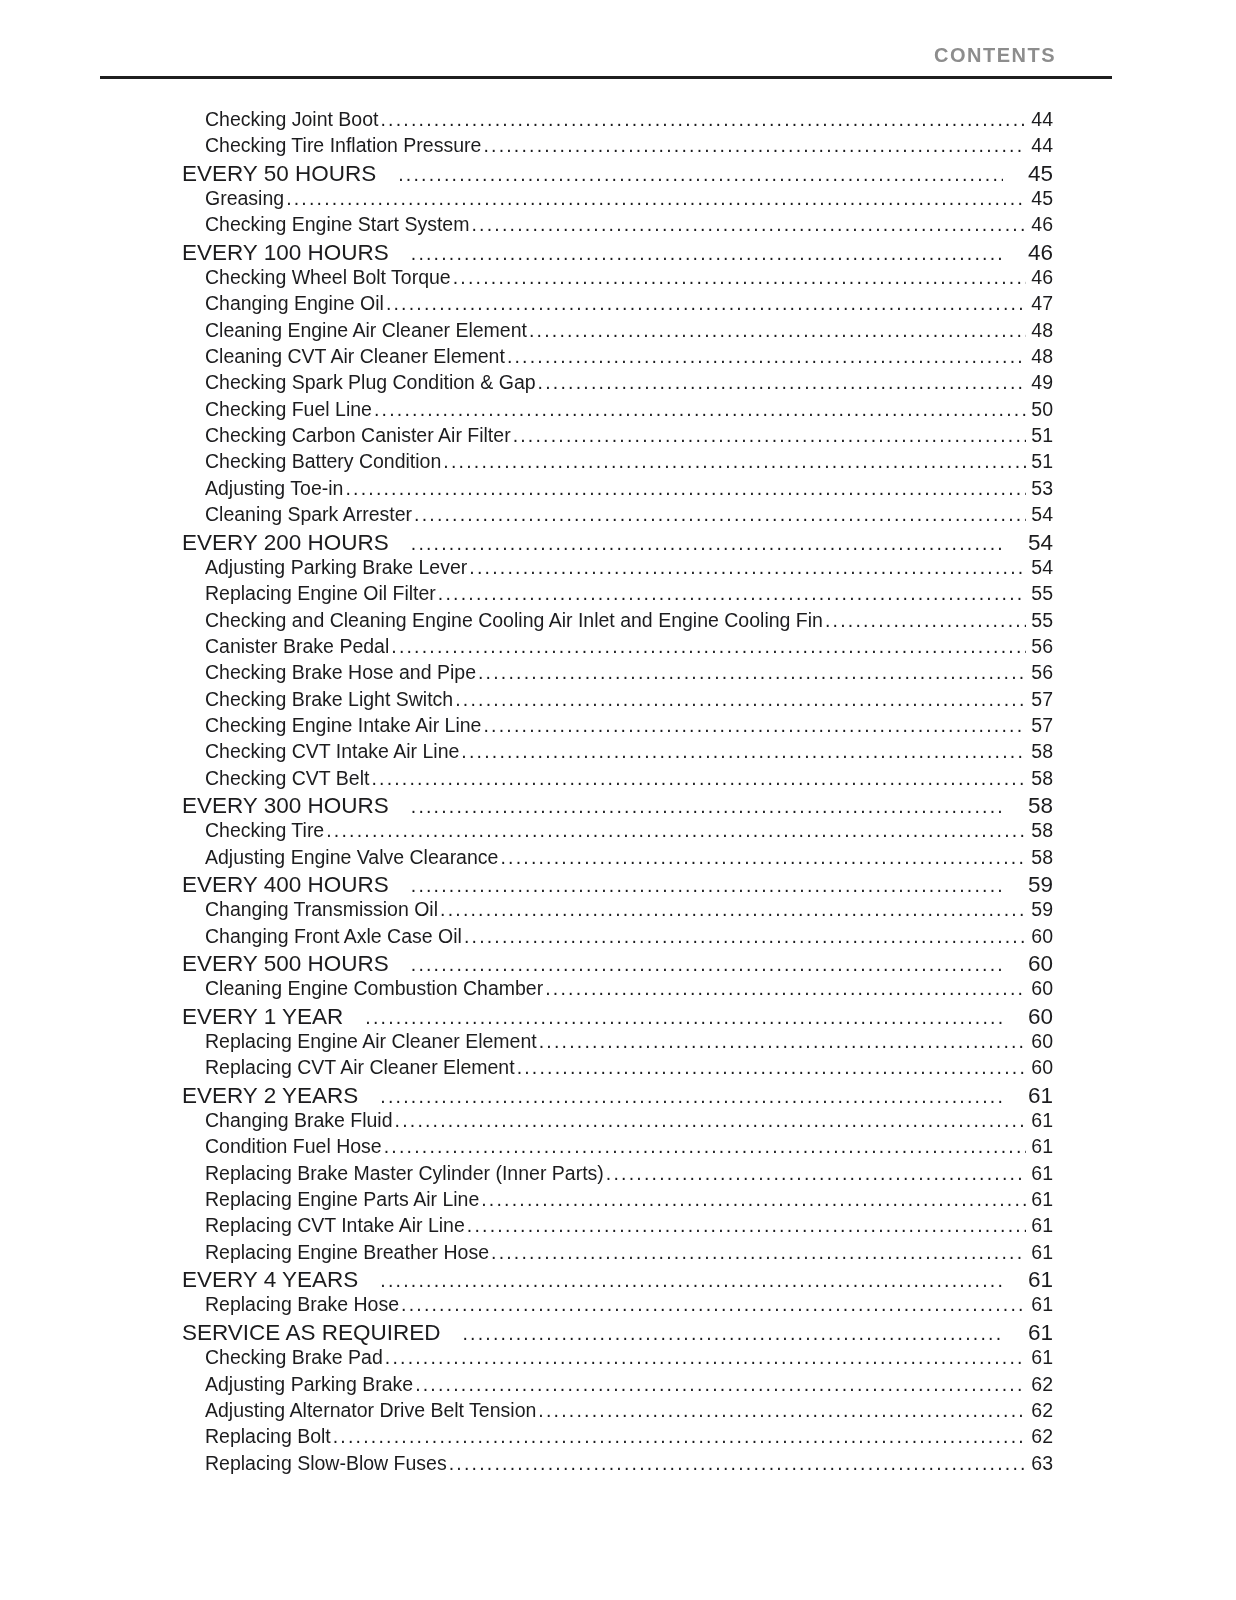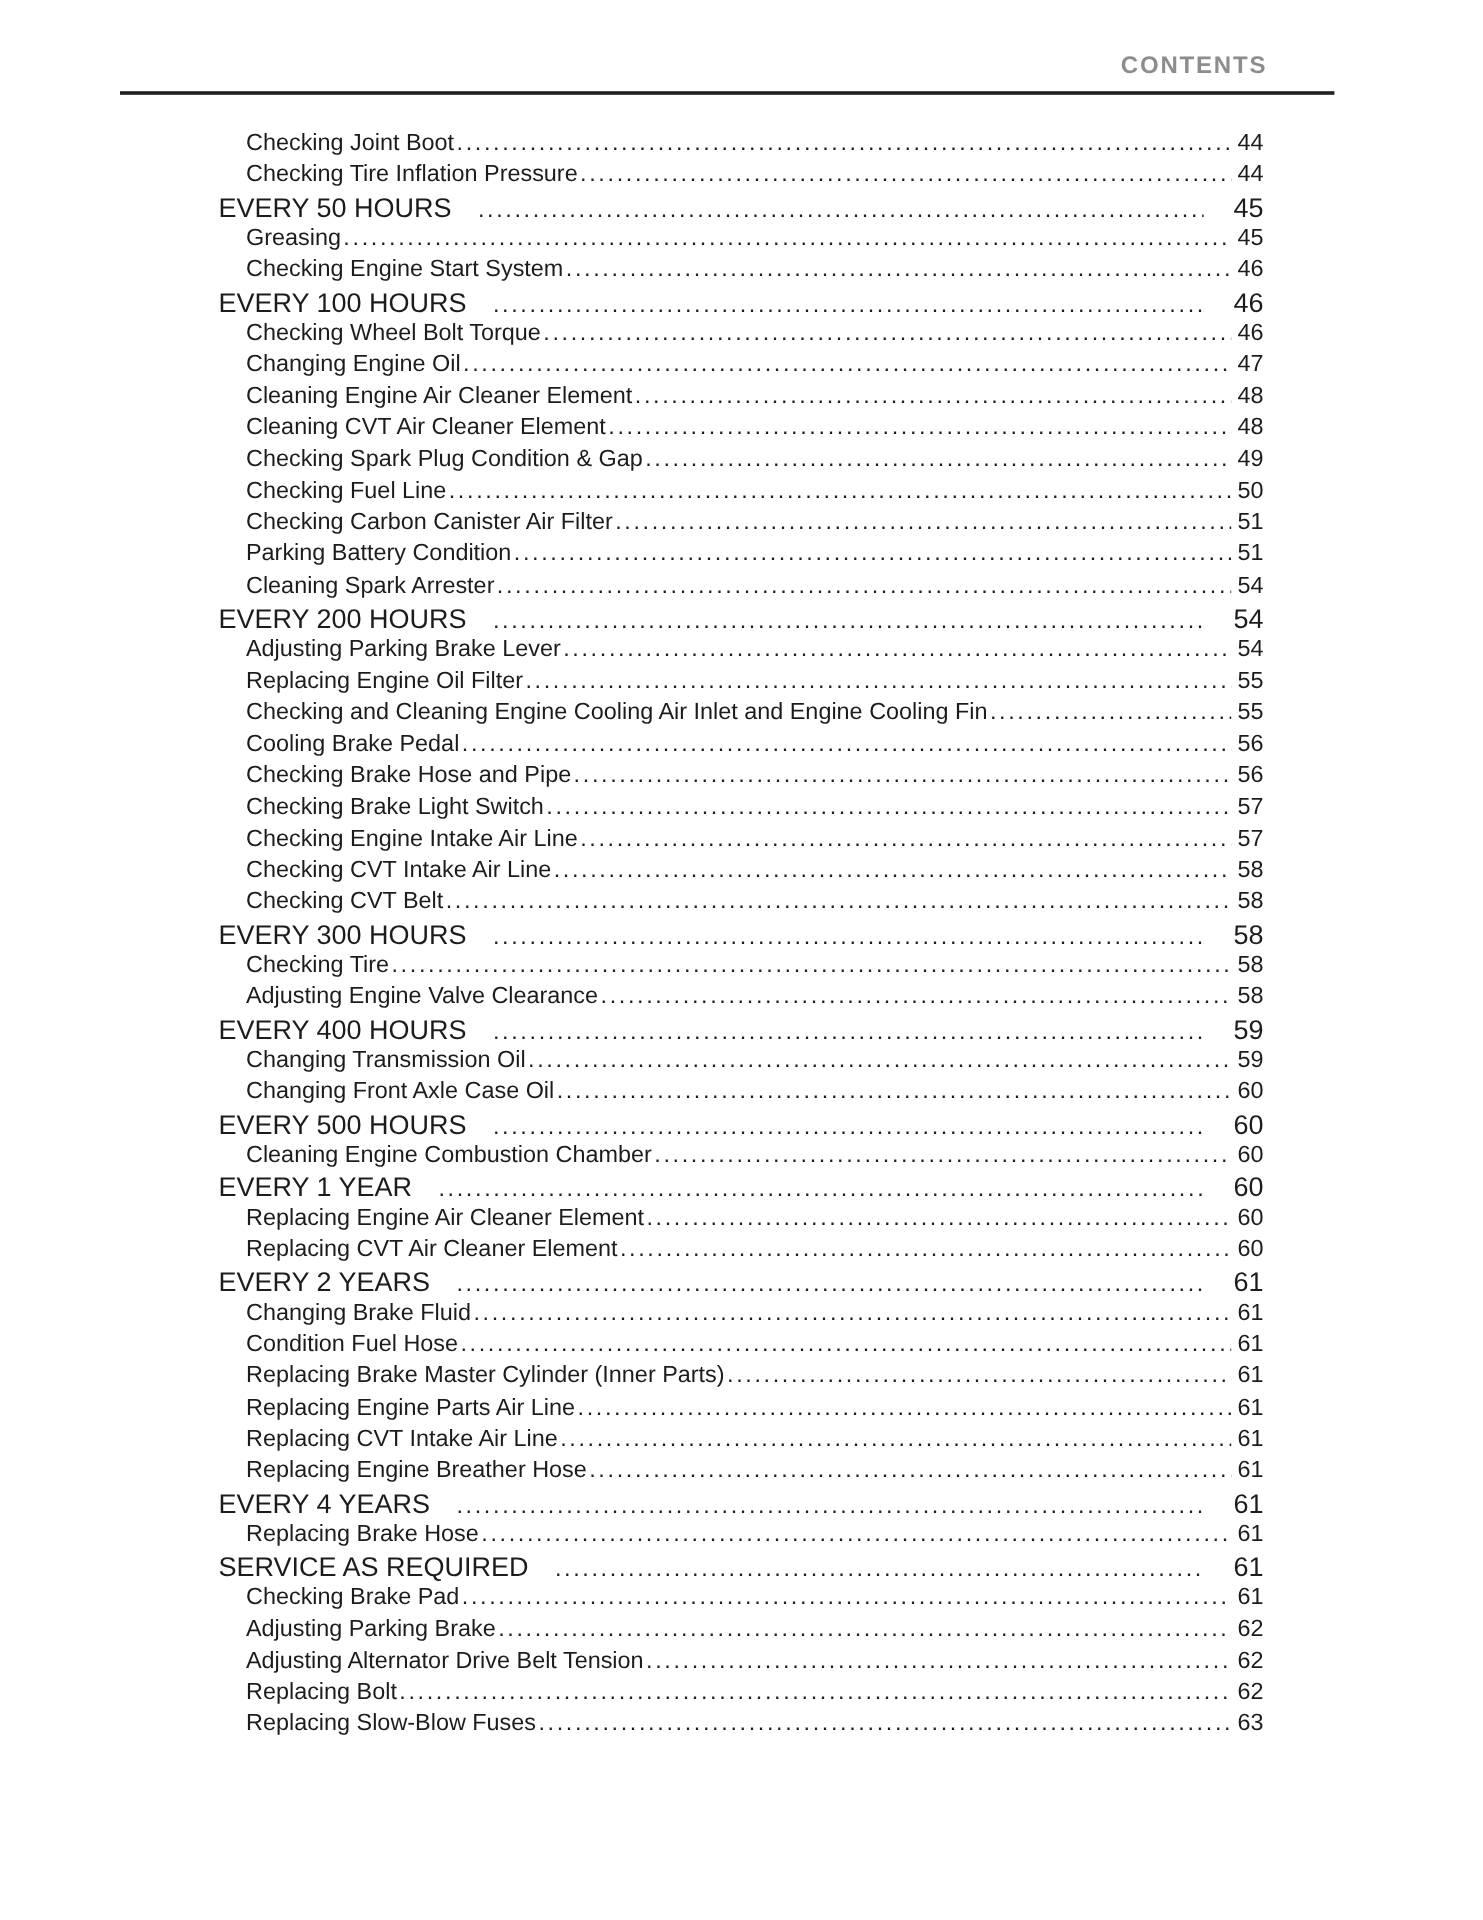--- a/index.html
+++ b/index.html
@@ -142,25 +142,30 @@
         <span class="toc-title">Checking Fuel Line</span>
         <span class="toc-leader"></span>
         <span class="toc-page">50</span>
       </div>
       <div class="toc-row level-2">
         <span class="toc-title">Checking Carbon Canister Air Filter</span>
         <span class="toc-leader"></span>
         <span class="toc-page">51</span>
       </div>
       <div class="toc-row level-2">
-        <span class="toc-title">Parking Battery Condition</span>
+        <span class="toc-title">Checking Battery Condition</span>
         <span class="toc-leader"></span>
         <span class="toc-page">51</span>
       </div>
       <div class="toc-row level-2">
+        <span class="toc-title">Adjusting Toe-in</span>
+        <span class="toc-leader"></span>
+        <span class="toc-page">53</span>
+      </div>
+      <div class="toc-row level-2">
         <span class="toc-title">Cleaning Spark Arrester</span>
         <span class="toc-leader"></span>
         <span class="toc-page">54</span>
       </div>
       <div class="toc-row level-1">
         <span class="toc-title">EVERY 200 HOURS</span>
         <span class="toc-leader"></span>
         <span class="toc-page">54</span>
       </div>
       <div class="toc-row level-2">
@@ -172,21 +177,21 @@
         <span class="toc-title">Replacing Engine Oil Filter</span>
         <span class="toc-leader"></span>
         <span class="toc-page">55</span>
       </div>
       <div class="toc-row level-2">
         <span class="toc-title">Checking and Cleaning Engine Cooling Air Inlet and Engine Cooling Fin</span>
         <span class="toc-leader"></span>
         <span class="toc-page">55</span>
       </div>
       <div class="toc-row level-2">
-        <span class="toc-title">Cooling Brake Pedal</span>
+        <span class="toc-title">Canister Brake Pedal</span>
         <span class="toc-leader"></span>
         <span class="toc-page">56</span>
       </div>
       <div class="toc-row level-2">
         <span class="toc-title">Checking Brake Hose and Pipe</span>
         <span class="toc-leader"></span>
         <span class="toc-page">56</span>
       </div>
       <div class="toc-row level-2">
         <span class="toc-title">Checking Brake Light Switch</span>

